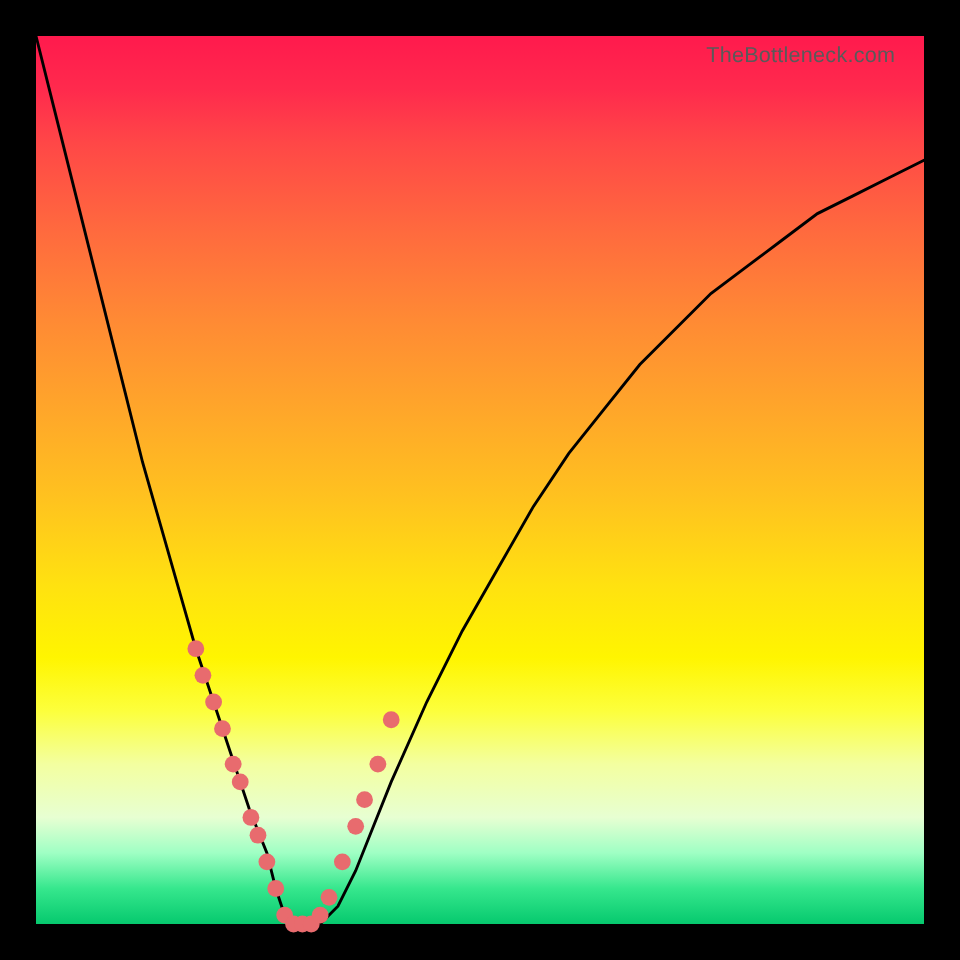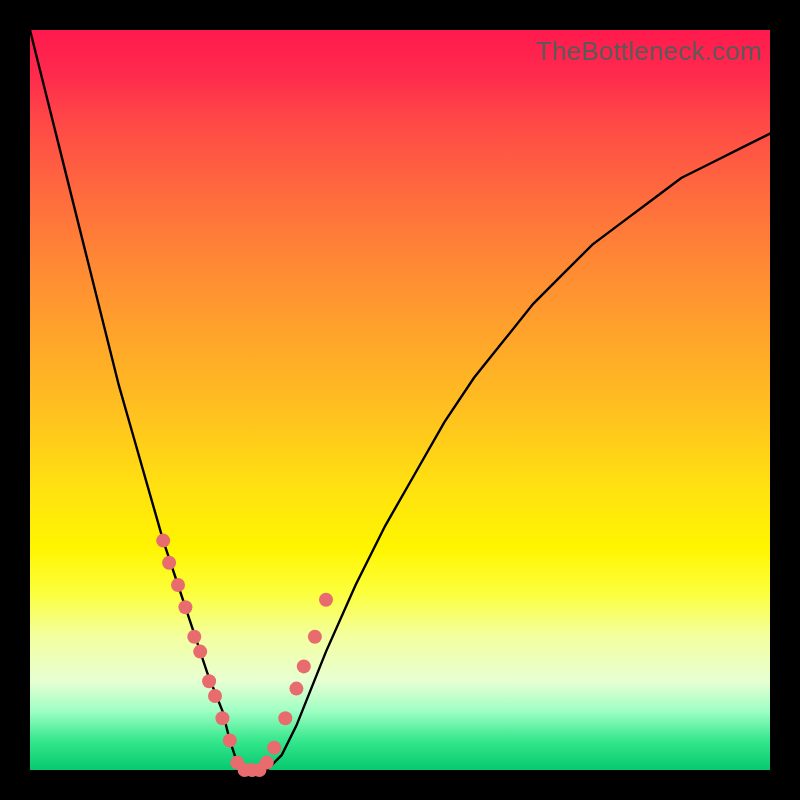--- a/index.html
+++ b/index.html
@@ -15,21 +15,21 @@
           #ffa62a 42%,
           #ffc21f 52%,
           #ffe210 62%,
           #fff500 70%,
           #fcff3c 76%,
           #f3ffa0 82%,
           #e7ffd2 88%,
           #9fffc4 92%,
           #36e78d 96%,
           #06c96e 100%);}
-  .watermark{position:absolute;top:6px;right:8px;color:#5a5a5a;font-size:26px;font-weight:500;letter-spacing:0.2px}
+  .watermark{position:absolute;top:6px;right:24px;color:#5a5a5a;font-size:18px;font-weight:500;letter-spacing:0.2px}
   svg.curve{position:absolute;left:0;top:0;width:740px;height:740px;overflow:visible}
   .dot{fill:#e86b6e}
 </style>
 </head>
 <body>
 <div class="frame">
 
   <div class="plot">
     <div class="watermark">TheBottleneck.com</div>
     <svg class="curve" viewBox="0 0 740 740" preserveAspectRatio="none">

